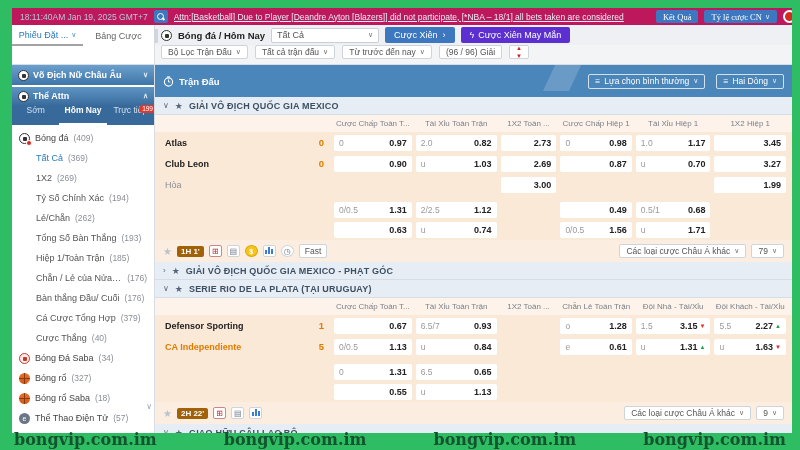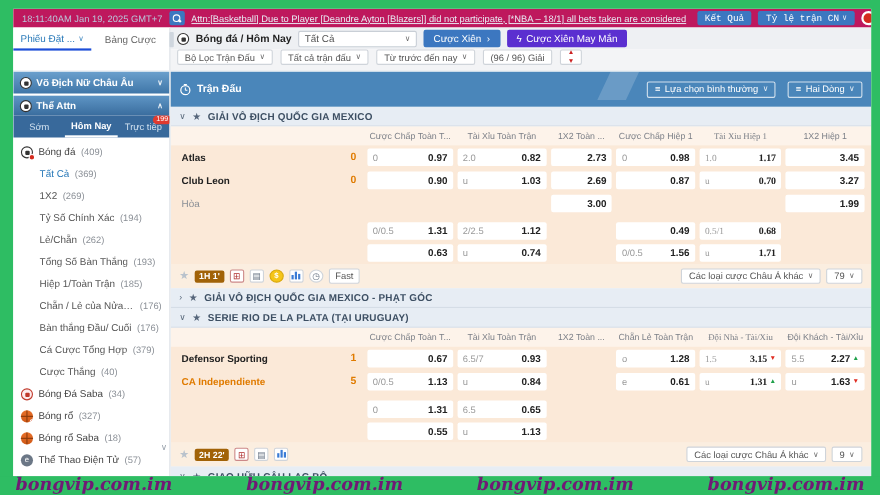--- a/index.html
+++ b/index.html
@@ -9,29 +9,29 @@
          display:flex; flex-direction:column; overflow:hidden; }
 
   
   .topbar { height:17px; background:#be185d; display:flex; align-items:center; gap:6px; padding:0 4px 0 8px; flex:none; }
   .tb-time { color:#b9c6da; font-size:8.5px; white-space:nowrap; }
   .tb-search { width:14px; height:13px; background:#3c77c0; border-radius:2px; position:relative; flex:none; cursor:pointer; }
   .tb-search::before { content:""; position:absolute; left:3px; top:3px; width:5px; height:5px; border:1px solid #fff; border-radius:50%; }
   .tb-search::after { content:""; position:absolute; left:8px; top:8px; width:3px; height:1.5px; background:#fff; transform:rotate(45deg); }
   .tb-ann { flex:1; color:#e8edf5; font-size:8.5px; white-space:nowrap; overflow:hidden;text-decoration:underline; }
   .tb-btn { background:#3c77c0; color:#fff; border:none; font-size:8.5px; height:13px; padding:0 7px; border-radius:2px;
-            white-space:nowrap; font-family:Liberation Mono, monospace; display:flex; align-items:center; gap:3px; cursor:pointer; }
+            white-space:nowrap; font-family:Liberation Serif, serif; display:flex; align-items:center; gap:3px; cursor:pointer; }
   .tb-red { width:13px; height:13px; border-radius:50%; background:#d42b1e; border:2px solid #fff; margin-right:-8px; flex:none; }
 
   
   .mid { display:flex; height:40px; flex:none; border-bottom:1px solid #d8dde3; }
   .betslip { width:143px; flex:none; background:#fff; border-right:1px solid #d8dde3; position:relative; }
   .bs-tabs { display:flex; align-items:center; height:21px; }
   .bs-tab { flex:1; text-align:center; font-size:9px; color:#666; cursor:pointer; display:flex; align-items:center; justify-content:center; gap:3px; height:100%; }
-  .bs-tab.active { color:#2a7ab9; border-bottom:2px solid #1d4ed8; }
+  .bs-tab.active { color:#2a7ab9; border-bottom:2px solid #a3a3a3; }
   .grip { position:absolute; right:-4px; top:4px; width:4px; height:14px; background:#cfd6de; border-radius:1px; }
   .mid-right { flex:1; display:flex; flex-direction:column; min-width:0; }
   .sportbar { height:21px; background:#eef0f3; display:flex; align-items:center; gap:6px; padding:0 6px; }
   .sb-title { font-size:9.5px; font-weight:bold; color:#222; white-space:nowrap; }
   .selbox { background:#fff; border:1px solid #c9cfd6; border-radius:2px; height:15px; width:108px; display:flex;
             align-items:center; justify-content:space-between; padding:0 5px; font-size:9px; color:#555; cursor:pointer; }
   .btn-parlay { background:#3c77c0; color:#fff; border:none; font-size:9px; height:16px; padding:0 9px; border-radius:2px;
                 display:flex; align-items:center; gap:5px; font-family:inherit; cursor:pointer; }
   .btn-lucky { background:#5b2fd0; color:#fff; border:none; font-size:9px; height:16px; padding:0 9px; border-radius:2px;
                display:flex; align-items:center; gap:4px; font-family:inherit; cursor:pointer; }
@@ -45,21 +45,21 @@
   .content { flex:1; display:flex; min-height:0; }
 
   
   .sidebar { width:143px; flex:none; background:#fff; border-right:1px solid #d8dde3; display:flex; flex-direction:column; overflow:hidden; position:relative; }
   .side-banner { height:20px; background:linear-gradient(#6ba0cd,#3f76a8); color:#fff; font-size:9px; font-weight:bold;
                  display:flex; align-items:center; gap:4px; padding:0 6px; cursor:pointer; flex:none; }
   .side-banner .chev { margin-left:auto; }
   .side-head { height:18px; background:linear-gradient(#5e95c5,#3a6d9e); color:#fff; font-size:9px; font-weight:bold;
                display:flex; align-items:center; gap:4px; padding:0 6px; cursor:pointer; flex:none; margin-top:2px; }
   .side-tabs { height:20px; background:#38699b; display:flex; align-items:stretch; flex:none; }
-  .side-tab { flex:1; color:#cfe0ef; font-size:8.5px; display:flex; align-items:center; justify-content:center; cursor:pointer; position:relative; }
+  .side-tab { flex:1; color:#cfe0ef; font-size:8.5px; display:flex; align-items:flex-start; justify-content:center; cursor:pointer; position:relative; }
   .side-tab.active { color:#fff; font-weight:bold; border-bottom:2px solid #fff; }
   .badge { position:absolute; top:0px; right:-2px; background:#e03a2f; color:#fff; font-size:6.5px; border-radius:6px; padding:0 3px; line-height:8px; }
   .side-list { flex:1; overflow:hidden; padding-top:3px; }
   .side-item { display:flex; align-items:center; gap:5px; height:20px; padding:0 7px; font-size:9px; color:#444; cursor:pointer; white-space:nowrap; }
   .side-item .cnt { color:#8a8f96; font-size:8.5px; }
   .side-sub { padding-left:24px; color:#555; }
   .side-sub.sel { color:#2a7ab9; }
   .side-sub .lbl { overflow:hidden; text-overflow:ellipsis; max-width:88px; }
   .sb-scroll { position:absolute; right:2px; bottom:22px; color:#9aa3ad; font-size:8px; }
 
@@ -89,21 +89,21 @@
          border-bottom:1px solid #d5dde6; cursor:pointer; }
   .sec .sj { font-size:8px; color:#5b6b7d; }
   .sec .star { color:#55657a; font-size:9px; }
   .sec .t { font-size:9px; font-weight:bold; color:#3d4f63; letter-spacing:.2px; }
 
   .colrow { height:17px; flex:none; background:#fdf3ea; display:flex; align-items:center; padding:0 4px; }
   .colrow .tcol { visibility:hidden; }
   .colh { font-size:8px; color:#7b7f87; text-align:center; white-space:nowrap; overflow:hidden; text-overflow:ellipsis; padding:0 2px; }
 
   .tcol { width:27.5%; flex:none; display:flex; align-items:center; justify-content:space-between; padding:0 8px 0 6px; }
-  .s1{width:13%;} .s2{width:13.5%;} .s3{width:9.5%;} .s4{width:12%;} .s5{width:12.5%;font-family:Liberation Serif, serif;} .s6{width:12%;}
+  .s1{width:13%;} .s2{width:13.5%;} .s3{width:9.5%;} .s4{width:12%;} .s5{width:12.5%;} .s6{width:12%;}
   .slot { flex:none; padding:0 2px; }
 
   .mblock { background:#fbe9d8; flex:none; }
   .orow { display:flex; align-items:center; height:21px; padding:0 4px; }
   .orow.short { height:20px; }
   .team { font-size:9px; font-weight:bold; color:#222; white-space:nowrap; overflow:hidden; }
   .team.orange { color:#e07b00; }
   .score { font-size:9.5px; font-weight:bold; color:#e07b00; }
   .draw { font-size:9px; color:#8a8f96; }
   .cell { background:#fff; border-radius:2px; height:16px; display:flex; align-items:center; justify-content:space-between;
@@ -125,37 +125,37 @@
   .fic.chart { gap:1px; align-items:flex-end; padding-bottom:2px; }
   .fic.chart i { display:block; width:2px; background:#3a7bd5; }
   .fic.chart i:nth-child(1){height:4px;} .fic.chart i:nth-child(2){height:7px;} .fic.chart i:nth-child(3){height:5px;}
   .fic.clock { color:#6b7786; border-radius:50%; }
   .fastpill { background:#fff; border:1px solid #cfd4da; border-radius:2px; font-size:8.5px; color:#555; padding:1px 5px; }
   .mfoot .right { margin-left:auto; display:flex; gap:5px; }
 
   
   .wmstrip { position:absolute; left:0; bottom:0; width:800px; height:17px; background:#2ebd63; display:flex;
              align-items:center; justify-content:space-between; padding:0 14px; }
-  .wm { font-family:"DejaVu Serif", serif; font-weight:bold; font-size:16px; color:#701a75; line-height:17px; margin-top:-4px;font-style:italic; }
+  .wm { font-family:"DejaVu Serif", serif; font-weight:bold; font-size:16px; color:#14532d; line-height:17px; margin-top:-4px; }
 </style>
 </head>
 <body>
 
 <div class="frame">
   <div class="app">
 
     <div class="topbar">
       <span class="tb-time">18:11:40AM Jan 19, 2025 GMT+7</span>
       <span class="tb-search"></span>
       <span class="tb-ann">Attn:[Basketball] Due to Player [Deandre Ayton [Blazers]] did not participate, [*NBA – 18/1] all bets taken are considered</span>
       <button class="tb-btn">
           <span>Kết Quả</span>
         </button>
       <button class="tb-btn">
-          <span>Tỷ lệ trận CN</span>
+          <span>Tỷ lệ cược CN</span>
           <span class="chev">∨</span>
         </button>
       <span class="tb-red"></span>
     </div>
 
     <div class="mid">
       <div class="betslip">
         <div class="bs-tabs">
           <span class="bs-tab active">
               <span>Phiếu Đặt ...</span>

